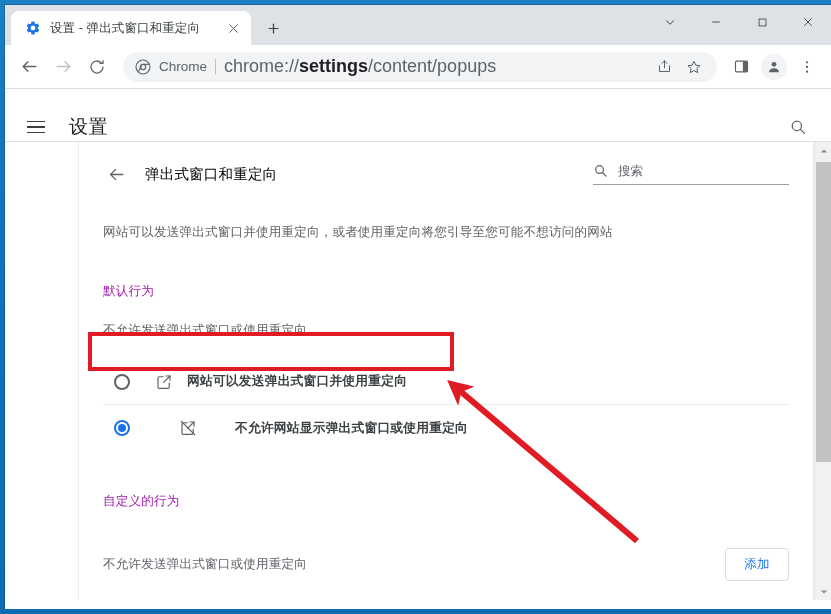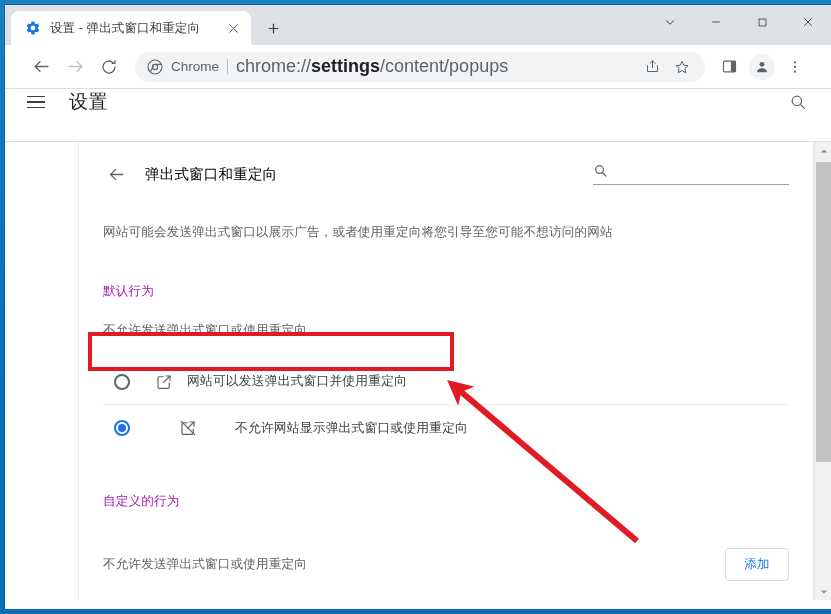--- a/index.html
+++ b/index.html
@@ -93,21 +93,21 @@
     display: flex; align-items: center; justify-content: center;
     color: #3c4043;
   }
 
   
   .toolbar {
     height: 44px;
     background: #ffffff;
     display: flex;
     align-items: center;
-    padding: 0 20px;
+    padding: 0 8px;
     gap: 2px;
     border-bottom: 1px solid #dadce0;
   }
   .tb-btn {
     width: 32px; height: 32px;
     display: flex; align-items: center; justify-content: center;
     border-radius: 50%;
     color: #5f6368;
     flex: 0 0 32px;
   }
@@ -148,21 +148,21 @@
     color: #5f6368;
     margin: 0 2px;
     flex: 0 0 26px;
   }
 
   
   .settings-header {
     height: 52px;
     background: #ffffff;
     display: flex;
-    align-items: flex-start;
+    align-items: flex-end;
     padding: 0 20px 0 22px;
     border-bottom: 1px solid transparent;
   }
   .hamburger {
     width: 26px; height: 26px;
     display: flex; flex-direction: column; justify-content: center; gap: 4px;
     margin-right: 16px;
   }
   .hamburger i { display: block; height: 1.6px; background: #3c4043; width: 18px; }
   .settings-title {
@@ -286,20 +286,21 @@
   .opt-icon {
     width: 18px; height: 18px;
     flex: 0 0 18px;
     margin-right: 14px;
     color: #5f6368;
   }
   .opt-label {
     font-size: 12.8px;
     color: #3c4043;
     letter-spacing: .15px;
+    font-weight: bold;
   }
 
   .custom-row {
     display: flex;
     align-items: center;
     margin-top: 36px;
     height: 36px;
   }
   .custom-row .label {
     font-size: 12.6px;
@@ -507,24 +508,25 @@
           </div>
           <div class="subpage-title">弹出式窗口和重定向</div>
           <div class="head-spacer"></div>
           <div class="searchbox">
             <span class="s-icon">
               <svg viewBox="0 0 24 24" width="15" height="15" fill="none" stroke="#5f6368" stroke-width="2" stroke-linecap="round">
                 <circle cx="10.5" cy="10.5" r="6.2"></circle>
                 <path d="M15.2 15.2 L21 21"></path>
               </svg>
             </span>
+            <input type="text" placeholder="搜索" style="">
           </div>
         </div>
 
-        <div class="desc-line">网站可能会发送弹出式窗口以展示广告，或者使用重定向将您引导至您可能不想访问的网站</div>
+        <div class="desc-line">网站可以发送弹出式窗口并使用重定向，或者使用重定向将您引导至您可能不想访问的网站</div>
 
         <div class="section-title">默认行为</div>
         <div class="section-sub">不允许发送弹出式窗口或使用重定向</div>
 
         <div class="radio-list">
 
           <div class="radio-row">
             <span class="radio-ctl"></span>
             <span class="opt-icon">
               <svg viewBox="0 0 24 24" width="18" height="18" fill="none" stroke="#5f6368" stroke-width="1.6" stroke-linecap="round" stroke-linejoin="round">

